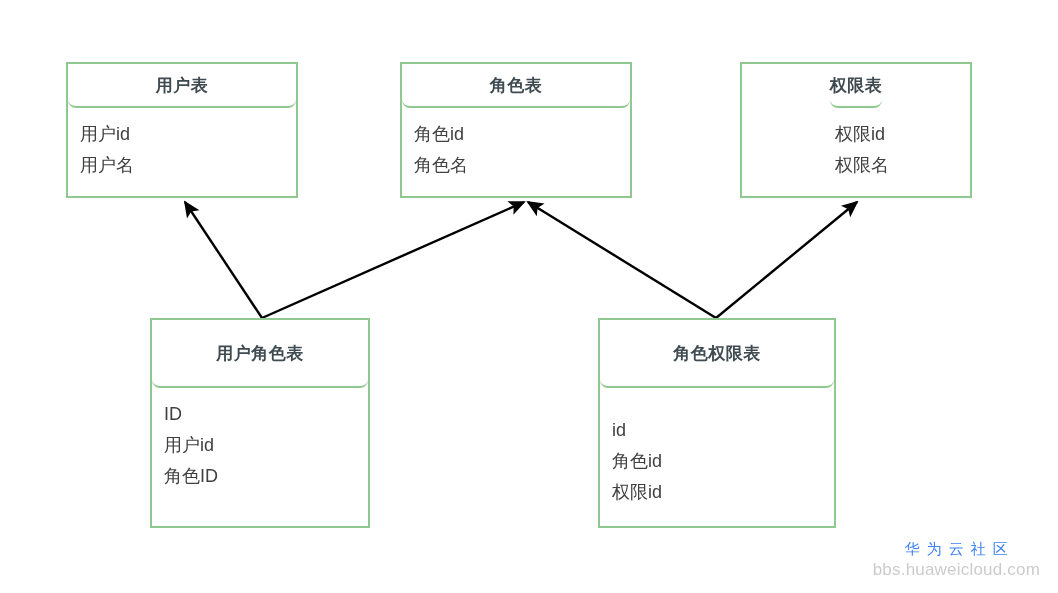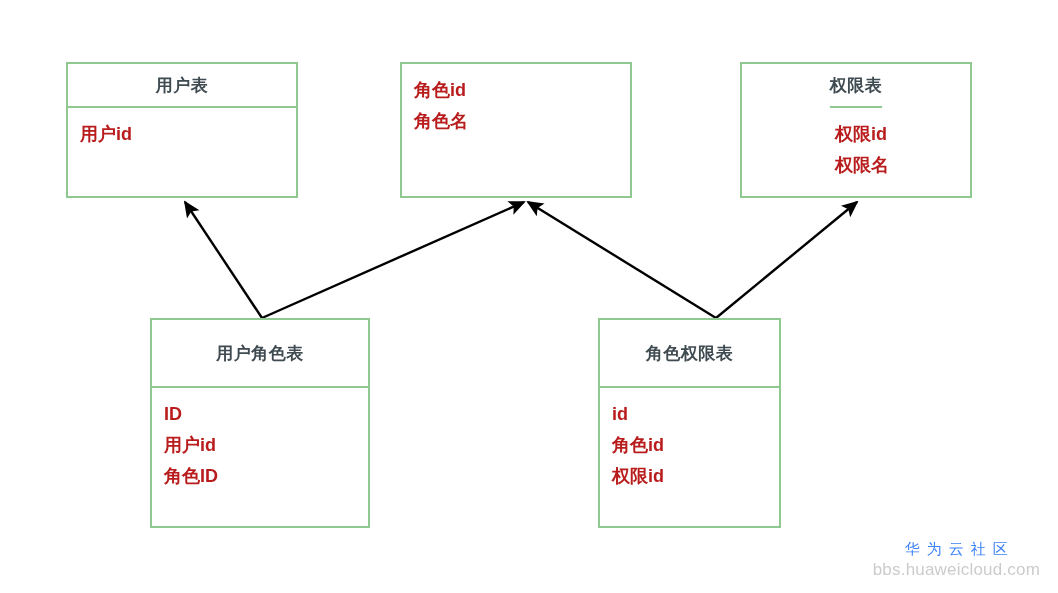--- a/index.html
+++ b/index.html
@@ -36,48 +36,48 @@
   .entity-header {
     box-sizing: border-box;
     border-bottom: 2px solid #8fc98f;
     display: flex;
     align-items: center;
     justify-content: center;
     color: #3f4b51;
     font-weight: bold;
     font-size: 17px;
     letter-spacing: 0.5px;
+    border-radius: 8px;
   }
   .entity-body {
     box-sizing: border-box;
     flex: 1;
     display: flex;
     flex-direction: column;
     padding: 11px 0 0 12px;
   }
   .field {
-    color: #b91c1c;
+    color: #404040;
     font-size: 18px;
     line-height: 1.0;
     padding: 6px 0 7px 0;
     white-space: nowrap;
-    font-weight: bold;
   }
   
   .top-entity { top: 62px; width: 232px; height: 136px; }
   .top-entity .entity-header { height: 44px; }
   
   .bottom-entity { top: 318px; height: 210px; justify-content: space-between; }
   .bottom-entity .entity-header { height: 68px; }
 
   #ent-user      { left: 66px; }
   #ent-role      { left: 400px; }
   #ent-perm      { left: 740px; align-items: center; }
   #ent-user-role { left: 150px; width: 220px; }
-  #ent-role-perm { left: 598px; width: 183px; }
+  #ent-role-perm { left: 598px; width: 238px; gap: 16px; }
 
   #watermark {
     position: absolute;
     right: 18px;
     bottom: 12px;
     text-align: center;
     user-select: none;
   }
   #watermark .wm-cn {
     color: #3b82f6;
@@ -107,24 +107,26 @@
     <line x1="262" y1="318" x2="185" y2="202" stroke="#000000" stroke-width="2.4" marker-end="url(#arrowhead)"></line>
     <line x1="262" y1="318" x2="524" y2="202" stroke="#000000" stroke-width="2.4" marker-end="url(#arrowhead)"></line>
     <line x1="716" y1="318" x2="528" y2="202" stroke="#000000" stroke-width="2.4" marker-end="url(#arrowhead)"></line>
     <line x1="716" y1="318" x2="857" y2="202" stroke="#000000" stroke-width="2.4" marker-end="url(#arrowhead)"></line>
   </svg>
 
   <div class="entity top-entity" id="ent-user">
     <div class="entity-header">用户表</div>
     <div class="entity-body">
       <div class="field">用户id</div>
+      <div class="field">用户名</div>
     </div>
   </div>
 
   <div class="entity top-entity" id="ent-role">
+    <div class="entity-header">角色表</div>
     <div class="entity-body">
       <div class="field">角色id</div>
       <div class="field">角色名</div>
     </div>
   </div>
 
   <div class="entity top-entity" id="ent-perm">
     <div class="entity-header">权限表</div>
     <div class="entity-body">
       <div class="field">权限id</div>

